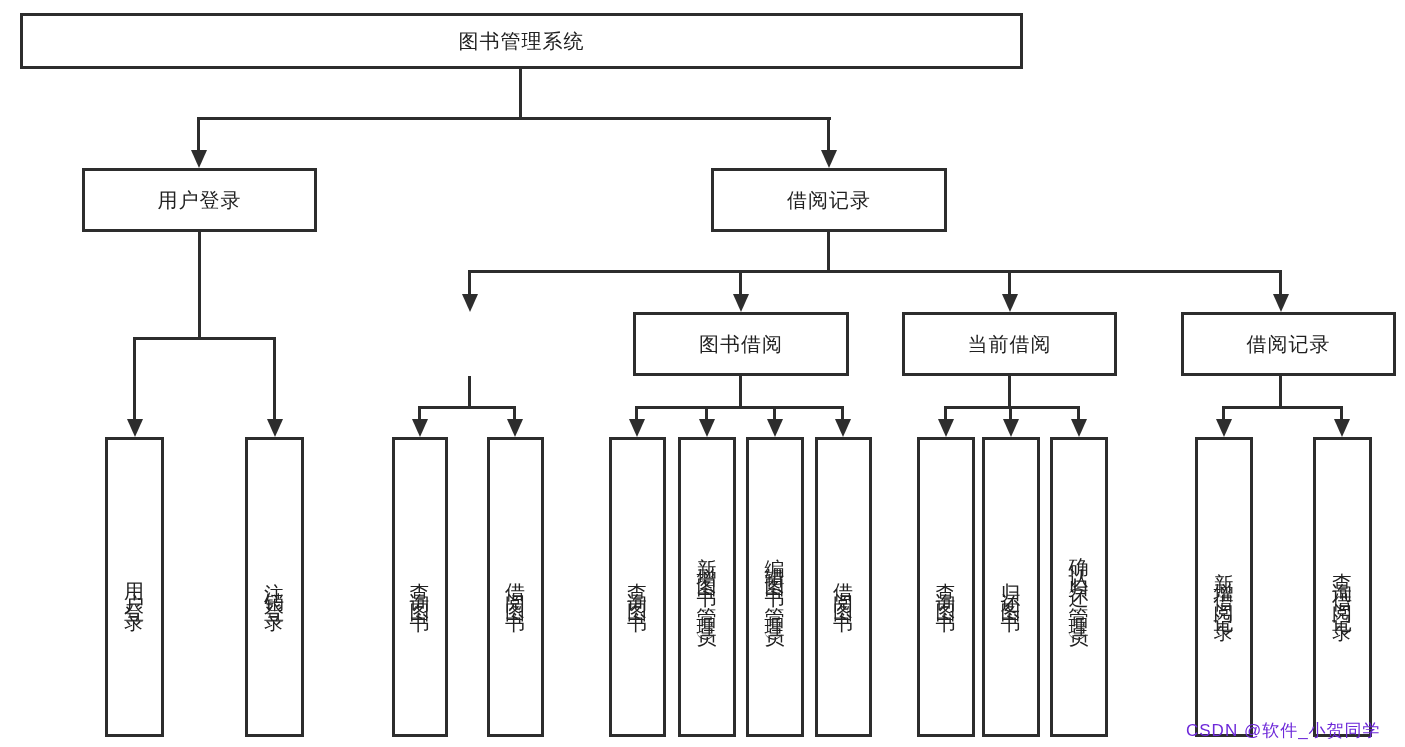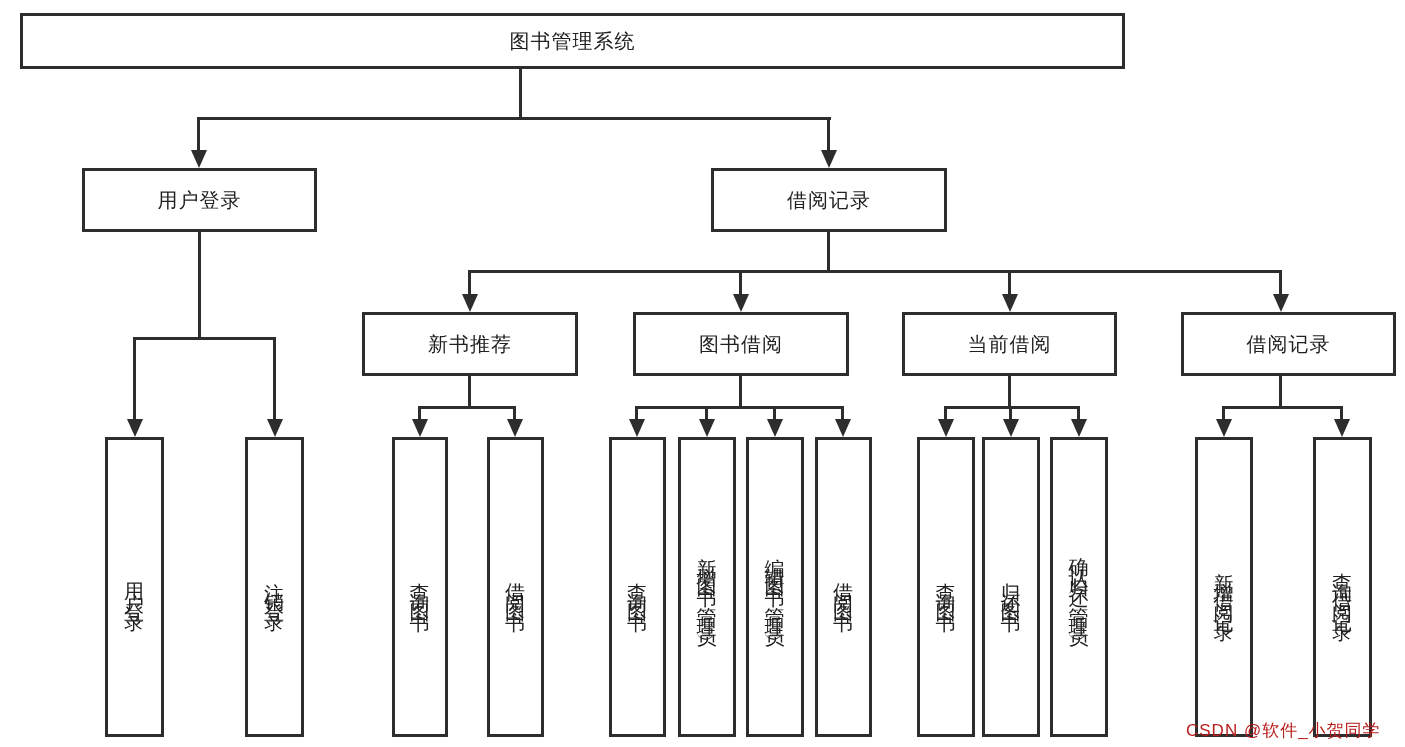--- a/index.html
+++ b/index.html
@@ -20,29 +20,29 @@
   }
   .hline { position:absolute; height:3px; background:#2d2d2d; }
   .vline { position:absolute; width:3px;  background:#2d2d2d; }
   .arrow {
     position:absolute; width:0; height:0;
     border-left:8px solid transparent; border-right:8px solid transparent;
     border-top:18px solid #2d2d2d;
   }
   .watermark {
     position:absolute; left:1186px; top:719px;
-    font-size:17px; color:#b91c1c; letter-spacing:1px; white-space:nowrap;text-align:center;
+    font-size:17px; color:#6d28d9; letter-spacing:1px; white-space:nowrap;text-align:center;
   }
 </style>
 </head>
 <body>
 
 <div class="canvas">
 
-  <div class="box" style="left:20px;top:13px;width:1105px;height:56px">
+  <div class="box" style="left:20px;top:13px;width:1003px;height:56px">
     <span>图书管理系统</span>
   </div>
 
   <div class="vline" style="left:519px;top:69px;height:48px"></div>
   <div class="hline" style="left:199px;top:117px;width:632px"></div>
   <div class="vline" style="left:197px;top:117px;height:33px"></div>
   <div class="arrow" style="left:191px;top:150px"></div>
   <div class="vline" style="left:827px;top:117px;height:33px"></div>
   <div class="arrow" style="left:821px;top:150px"></div>
 
@@ -64,23 +64,20 @@
   <div class="hline" style="left:470px;top:270px;width:811px"></div>
   <div class="vline" style="left:468px;top:270px;height:24px"></div>
   <div class="arrow" style="left:462px;top:294px"></div>
   <div class="vline" style="left:739px;top:270px;height:24px"></div>
   <div class="arrow" style="left:733px;top:294px"></div>
   <div class="vline" style="left:1008px;top:270px;height:24px"></div>
   <div class="arrow" style="left:1002px;top:294px"></div>
   <div class="vline" style="left:1279px;top:270px;height:24px"></div>
   <div class="arrow" style="left:1273px;top:294px"></div>
 
-  <div class="box" style="left:362px;top:312px;width:216px;height:64px">
-    <span>新书推荐</span>
-  </div>
   <div class="box" style="left:633px;top:312px;width:216px;height:64px">
     <span>图书借阅</span>
   </div>
   <div class="box" style="left:902px;top:312px;width:215px;height:64px">
     <span>当前借阅</span>
   </div>
   <div class="box" style="left:1181px;top:312px;width:215px;height:64px">
     <span>借阅记录</span>
   </div>
 

